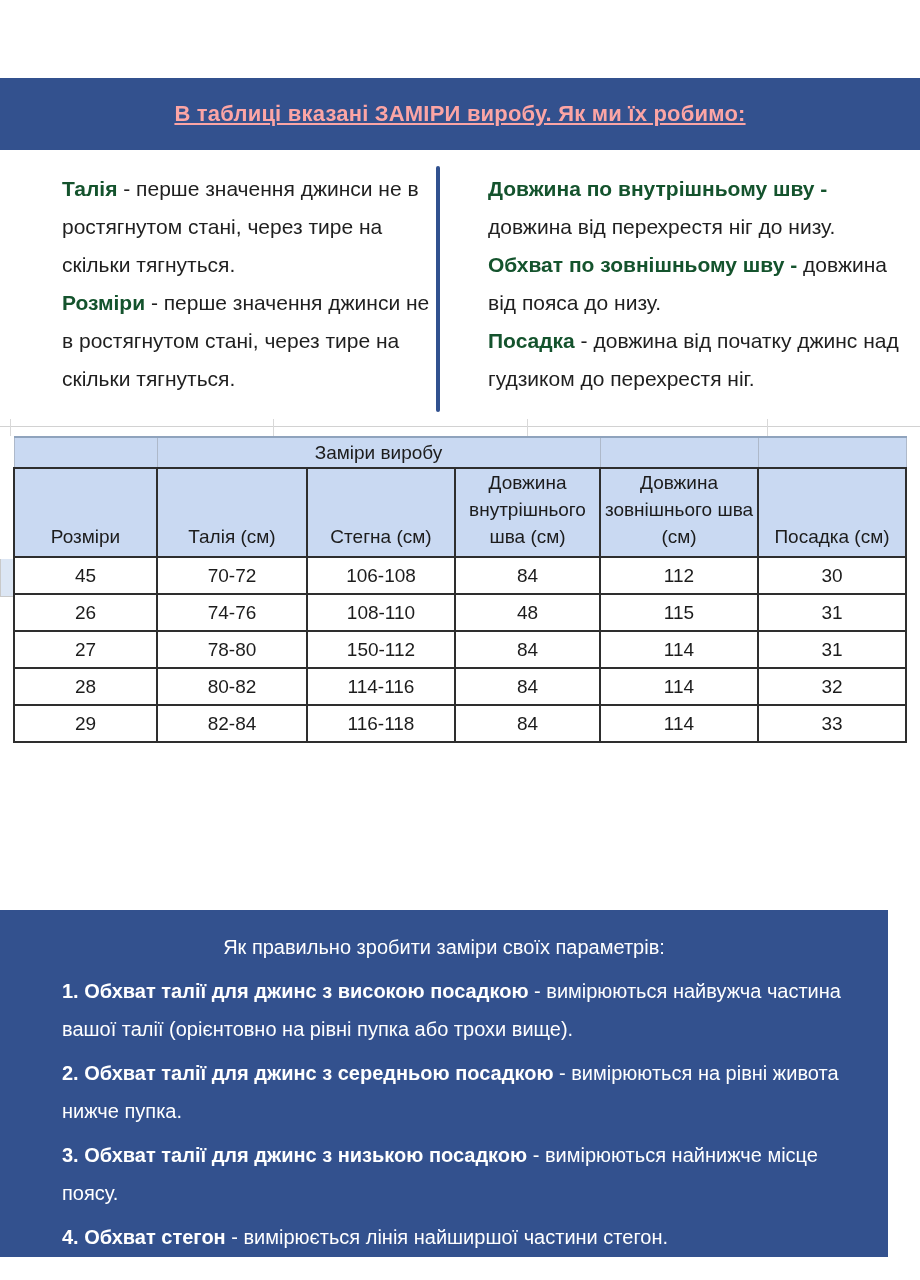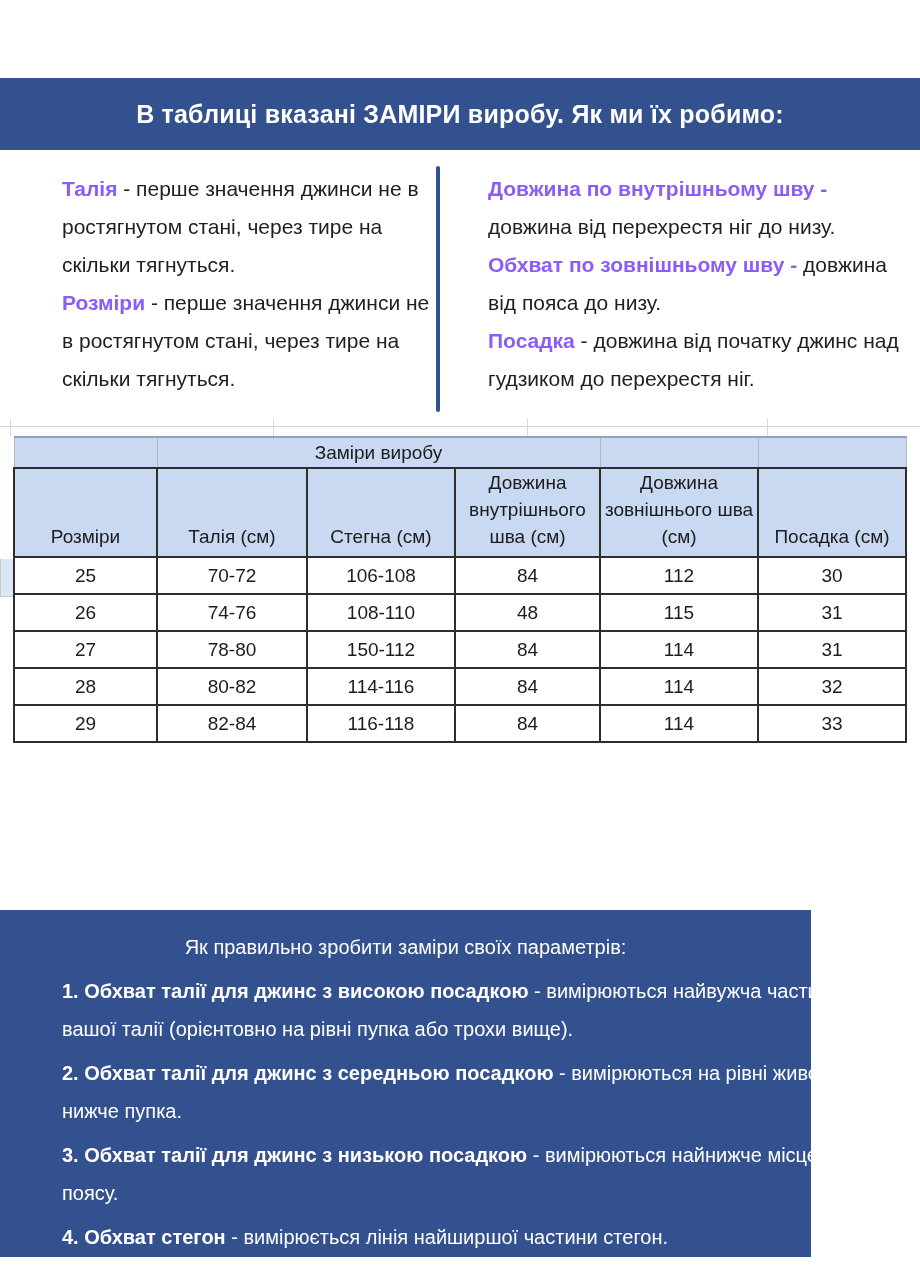--- a/index.html
+++ b/index.html
@@ -14,29 +14,29 @@
   }
 
   
   .band-top {
     position: absolute; left: 0; top: 78px;
     width: 920px; height: 72px;
     background: #33518e;
     display: flex; align-items: center; justify-content: center;
   }
   .band-top .title {
-    color: #ffffff; font-size: 25px; font-weight: bold; letter-spacing: .2px;
+    color: #fca5a5; font-size: 22px; font-weight: bold; letter-spacing: .2px; text-decoration: underline;
   }
 
   
   .defs { position: absolute; left: 0; top: 158px; width: 920px; height: 262px; }
   .defs .col-left  { position: absolute; left: 62px;  top: 12px; width: 372px; }
   .defs .col-right { position: absolute; left: 488px; top: 12px; width: 424px; }
   .defs p { font-size: 21px; line-height: 38px; color: #1f1f1f; }
-  .defs .term { color: #8b5cf6; font-weight: bold; }
+  .defs .term { color: #14532d; font-weight: bold; }
   .defs .divider {
     position: absolute; left: 436px; top: 8px;
     width: 4px; height: 246px; background: #31518f; border-radius: 2px;
   }
 
   
   .grid-line {
     position: absolute; left: 0; top: 426px; width: 920px; height: 1px;
     background: #d2d2d2;
   }
@@ -67,21 +67,21 @@
     vertical-align: bottom; padding: 0 2px 6px 2px; line-height: 27px;
   }
   .row-data td {
     background: #ffffff; height: 37px;
     border: 2px solid #2e2e2e; vertical-align: middle;
   }
 
   
   .band-bottom {
     position: absolute; left: 0; top: 910px;
-    width: 811px; height: 347px;
+    width: 888px; height: 347px;
     background: #33518e; color: #ffffff;
   }
   .band-bottom .heading {
     text-align: center; font-size: 20px; margin-top: 22px; margin-bottom: 10px;
     line-height: 30px;
   }
   .band-bottom .items { margin: 0 48px 0 62px; width: 812px; }
   .band-bottom .item { font-size: 20px; line-height: 38px; margin-bottom: 6px; }
   .band-bottom .lead { font-weight: bold; }
 </style>
@@ -132,21 +132,21 @@
     </tr>
     <tr class="row-cols">
       <th>Розміри</th>
       <th>Талія (см)</th>
       <th>Стегна (см)</th>
       <th>Довжина внутрішнього шва (см)</th>
       <th>Довжина зовнішнього шва (см)</th>
       <th>Посадка (см)</th>
     </tr>
     <tr class="row-data">
-      <td>25</td>
+      <td>45</td>
       <td>70-72</td>
       <td>106-108</td>
       <td>84</td>
       <td>112</td>
       <td>30</td>
     </tr>
     <tr class="row-data">
       <td>26</td>
       <td>74-76</td>
       <td>108-110</td>

